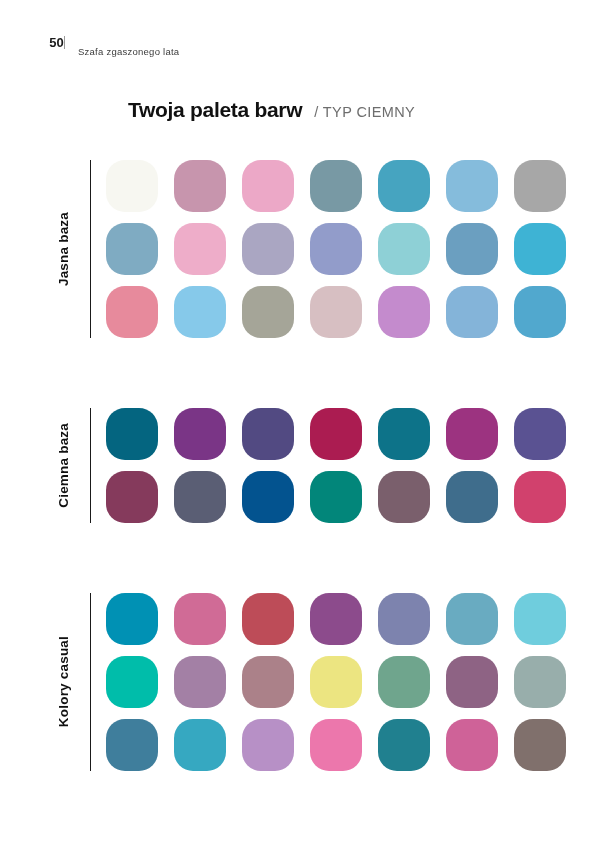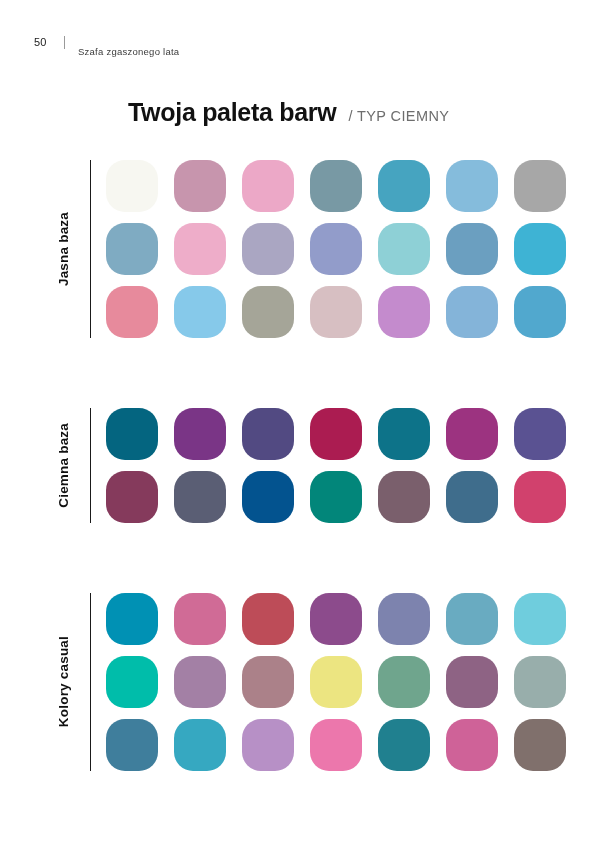--- a/index.html
+++ b/index.html
@@ -19,25 +19,26 @@
   
   .page-header {
     position: absolute;
     top: 34px;
     left: 34px;
     display: flex;
     align-items: center;
     height: 16px;
   }
   .page-number {
-    font-size: 11px;
-    font-weight: normal;
+    font-size: 13px;
+    font-weight: bold;
     letter-spacing: 0.2px;
     color: #1a1a1a;
     width: 30px;
+    text-align: right;
   }
   .header-rule {
     width: 1px;
     height: 13px;
     background: #9a9a9a;
     margin-right: 13px;
   }
   .header-title {
     font-size: 9.5px;
     font-weight: normal;
@@ -49,21 +50,21 @@
 
   
   .title-block {
     position: absolute;
     top: 98px;
     left: 128px;
     display: flex;
     align-items: baseline;
   }
   .title-main {
-    font-size: 25px;
+    font-size: 21px;
     font-weight: bold;
     letter-spacing: -0.3px;
     color: #111111;
     white-space: nowrap;
   }
   .title-sub {
     font-size: 14.5px;
     font-weight: normal;
     letter-spacing: 0.4px;
     color: #6d6d6d;

